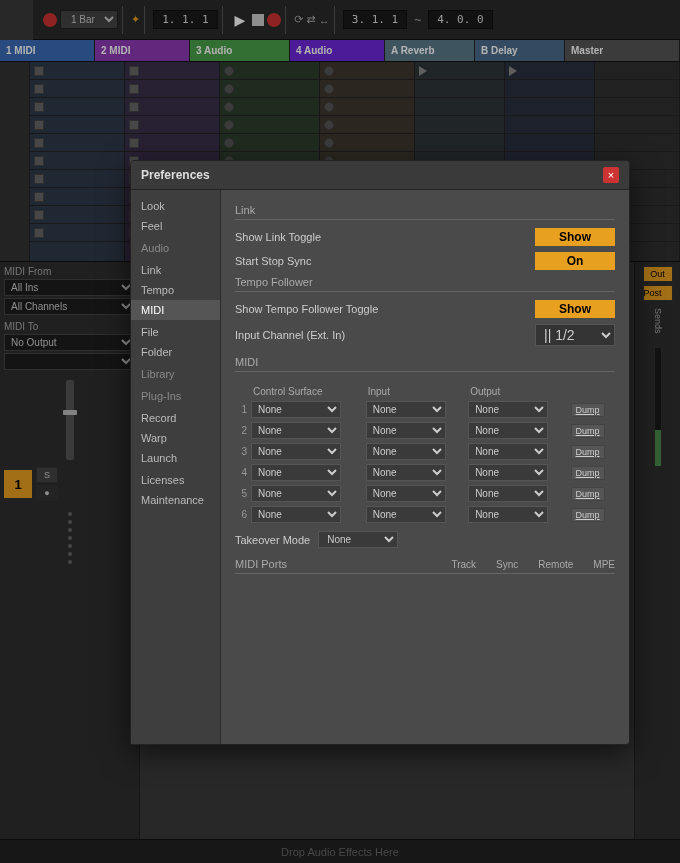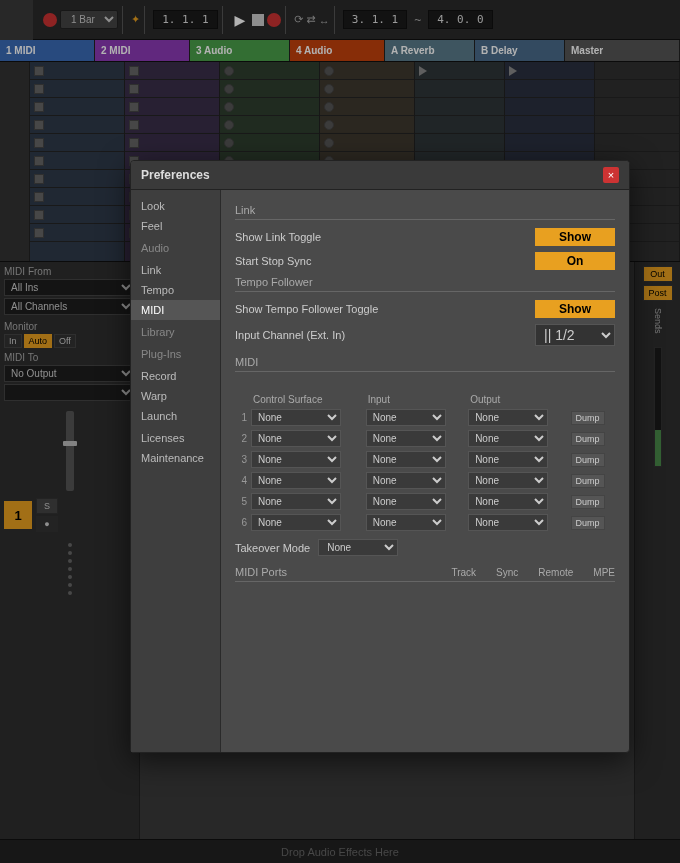--- a/index.html
+++ b/index.html
@@ -86,21 +86,21 @@
       padding: 0 6px;
       font-size: 10px;
       font-weight: bold;
       color: #fff;
       border-right: 1px solid #222;
       cursor: pointer;
     }
     .th-1 { background: #3a6bb5; width: 95px; }
     .th-2 { background: #8b3ab5; width: 95px; }
     .th-3 { background: #4a9e4a; width: 100px; }
-    .th-4 { background: #c2410c; width: 95px; }
+    .th-4 { background: #6d28d9; width: 95px; }
     .th-5 { background: #5a7a8a; width: 90px; }
     .th-6 { background: #4a6a8a; width: 90px; }
     .th-master { background: #555; flex: 1; }
 
     
     #session-area {
       display: flex;
       height: 200px;
       border-bottom: 1px solid #111;
       overflow: hidden;
@@ -391,21 +391,21 @@
       color: #ccc;
       font-size: 14px;
       padding: 1px 4px;
       min-width: 80px;
     }
 
     
     .midi-table {
       width: 100%;
       border-collapse: collapse;
-      margin-top: 20px;
+      margin-top: 12px;
     }
     .midi-table th {
       font-size: 10px;
       color: #aaa;
       text-align: left;
       padding: 2px 4px;
       font-weight: normal;
     }
     .midi-table td {
       padding: 2px 2px;
@@ -433,20 +433,21 @@
       padding: 1px 2px;
       width: 80px;
     }
     .dump-btn {
       background: #555;
       border: 1px solid #444;
       color: #ccc;
       font-size: 9px;
       padding: 1px 4px;
       cursor: pointer;
+      text-decoration: underline;
     }
 
     .takeover-row {
       display: flex;
       align-items: center;
       gap: 8px;
       margin: 6px 0;
     }
     .takeover-label {
       font-size: 11px;
@@ -724,28 +725,20 @@
     <div class="midi-section">
       <div class="section-label">MIDI From</div>
       <select class="select-box">
         <option>All Ins</option>
       </select>
       <select class="select-box">
         <option>All Channels</option>
       </select>
     </div>
     <div class="midi-section">
-      <div class="section-label">Monitor</div>
-      <div class="monitor-row">
-        <button class="monitor-btn">In</button>
-        <button class="monitor-btn active">Auto</button>
-        <button class="monitor-btn">Off</button>
-      </div>
-    </div>
-    <div class="midi-section">
       <div class="section-label">MIDI To</div>
       <select class="select-box">
         <option>No Output</option>
       </select>
       <select class="select-box">
         <option></option>
       </select>
     </div>
     <div style="margin-top:8px;display:flex;flex-direction:column;align-items:flex-start">
       <div class="volume-fader-vert">
@@ -770,21 +763,21 @@
       <div class="dot"></div>
     </div>
   </div>
 
   <div id="main-content">
 
     <div style="position:absolute;right:0;top:0;width:46px;height:100%;background:#2e2e2e;border-left:1px solid #222;display:flex;flex-direction:column;align-items:center;padding:4px 2px;gap:3px;">
       <div style="width:30px;height:16px;background:#e8a020;border:1px solid #333;color:#000;font-size:9px;display:flex;align-items:center;justify-content:center;cursor:pointer;">
         <span>Out</span>
       </div>
-      <div style="width:30px;height:16px;background:#e8a020;border:1px solid #333;color:#000;font-size:9px;display:flex;align-items:center;justify-content:center;cursor:pointer;">
+      <div style="width:30px;height:16px;background:#e8a020;border:1px solid #333;color:#000;font-size:9px;display:flex;align-items:center;justify-content:flex-start;cursor:pointer;">
         <span>Post</span>
       </div>
       <div style="font-size:9px;color:#aaa;writing-mode:vertical-rl;margin-top:4px;">Sends</div>
 
       <div style="width:8px;height:120px;background:#1a1a1a;margin-top:10px;position:relative;border:1px solid #333;">
         <div style="position:absolute;bottom:0;left:0;right:0;height:30%;background:#4a8a4a;"></div>
       </div>
     </div>
   </div>
 </div>
@@ -808,20 +801,24 @@
           <div class="pref-nav-item">Look</div>
           <div class="pref-nav-item">Feel</div>
         </div>
         <div class="pref-nav-group">
           <div class="pref-nav-item pref-nav-section">Audio</div>
         </div>
         <div class="pref-nav-group">
           <div class="pref-nav-item">Link</div>
           <div class="pref-nav-item">Tempo</div>
           <div class="pref-nav-item active">MIDI</div>
+        </div>
+        <div class="pref-nav-group">
+          <div class="pref-nav-item">File</div>
+          <div class="pref-nav-item">Folder</div>
         </div>
         <div class="pref-nav-group">
           <div class="pref-nav-item pref-nav-section">Library</div>
         </div>
         <div class="pref-nav-group">
           <div class="pref-nav-item pref-nav-section">Plug-Ins</div>
         </div>
         <div class="pref-nav-group">
           <div class="pref-nav-item">Record</div>
           <div class="pref-nav-item">Warp</div>

